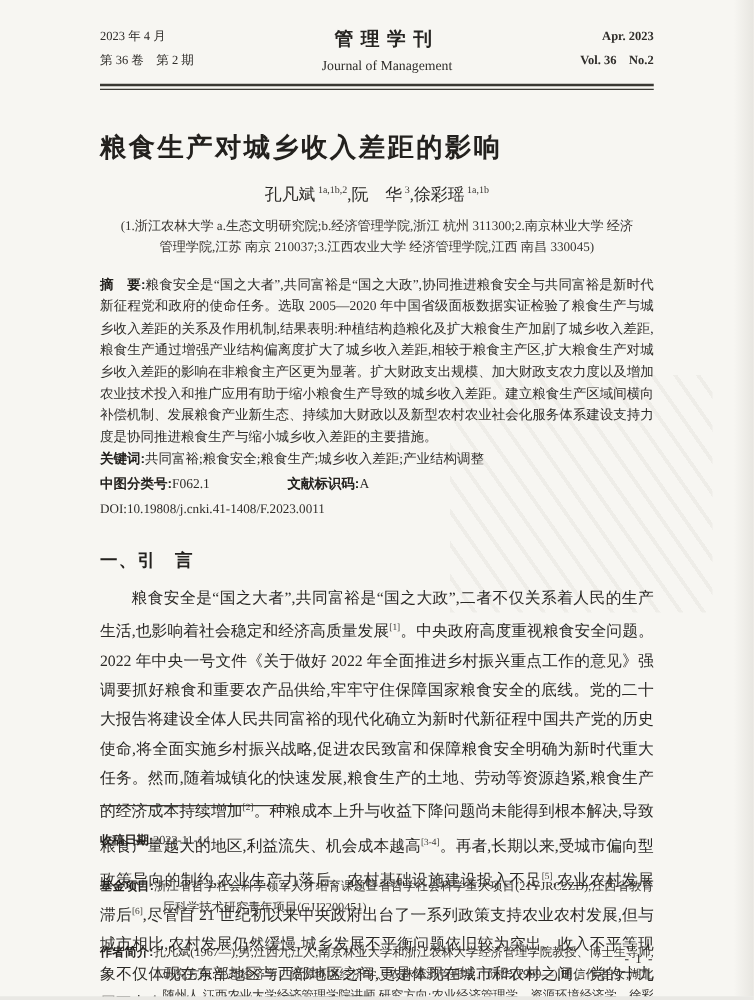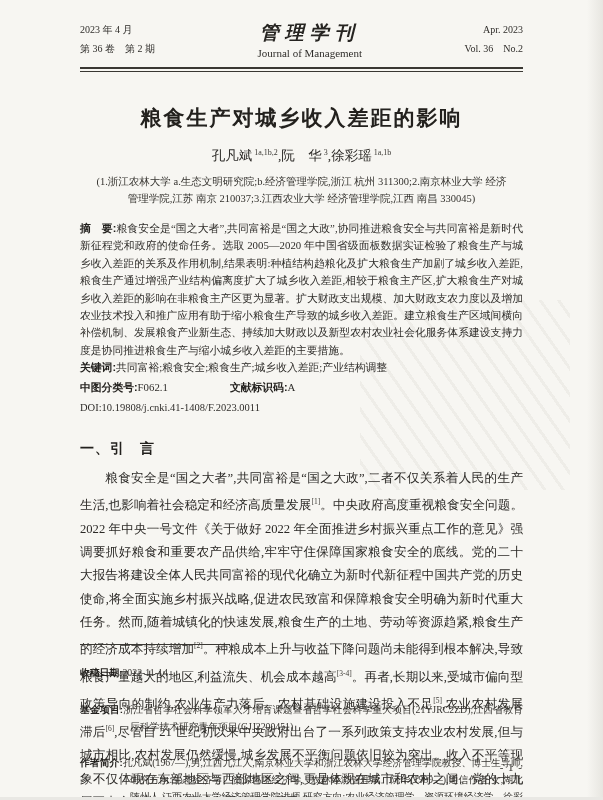--- a/index.html
+++ b/index.html
@@ -20,31 +20,31 @@
   .watermark{
     position:absolute;left:360px;top:300px;width:210px;height:190px;
     background:repeating-linear-gradient(55deg,rgba(185,181,170,.14) 0 3px,rgba(185,181,170,0) 3px 15px);
     pointer-events:none;
   }
   .content{position:absolute;left:80px;top:20px;width:443px;}
 
   
   .jheader{display:flex;justify-content:space-between;align-items:flex-start;}
   .jh-side{font-size:10px;line-height:19px;white-space:nowrap;color:#2f2d2a;}
-  .jh-right{text-align:right;}
+  .jh-right{text-align:right;font-weight:bold;}
   .jh-center{text-align:center;flex:1;}
   .jh-title-cn{
-    font-size:19px;line-height:25px;font-weight:700;font-style:italic;
+    font-size:15px;line-height:25px;font-weight:700;
     letter-spacing:6px;color:#262421;
   }
   .jh-title-en{font-size:11px;line-height:17px;color:#2f2d2a;}
   .jrule{margin-top:5px;height:2px;border-top:2.5px solid #3a3833;border-bottom:1px solid #3a3833;}
 
   
-  .art-title{margin-top:32px;text-align:center;font-size:21px;font-weight:700;letter-spacing:2px;color:#23211e;}
+  .art-title{margin-top:32px;text-align:left;font-size:21px;font-weight:700;letter-spacing:2px;color:#23211e;}
   .art-authors{margin-top:15px;text-align:center;font-size:13.5px;color:#2d2b28;}
   .art-authors sup{font-size:8px;color:#3a3833;}
   .art-affil{margin-top:8px;text-align:center;font-size:10.5px;line-height:17px;color:#35332f;}
 
   
   .blabel{font-family:"Liberation Sans","DejaVu Sans",sans-serif;font-weight:700;color:#23211e;}
   .abstract{margin-top:13px;font-size:10.8px;line-height:17.4px;text-align:justify;color:#2f2d2a;}
   .kwline{font-size:10.8px;line-height:17.4px;color:#2f2d2a;}
   .metaline{margin-top:2px;font-size:10.8px;line-height:17.4px;display:flex;color:#2f2d2a;gap:32px;}
   .metaline .mgroup{margin-right:30px;white-space:nowrap;}

